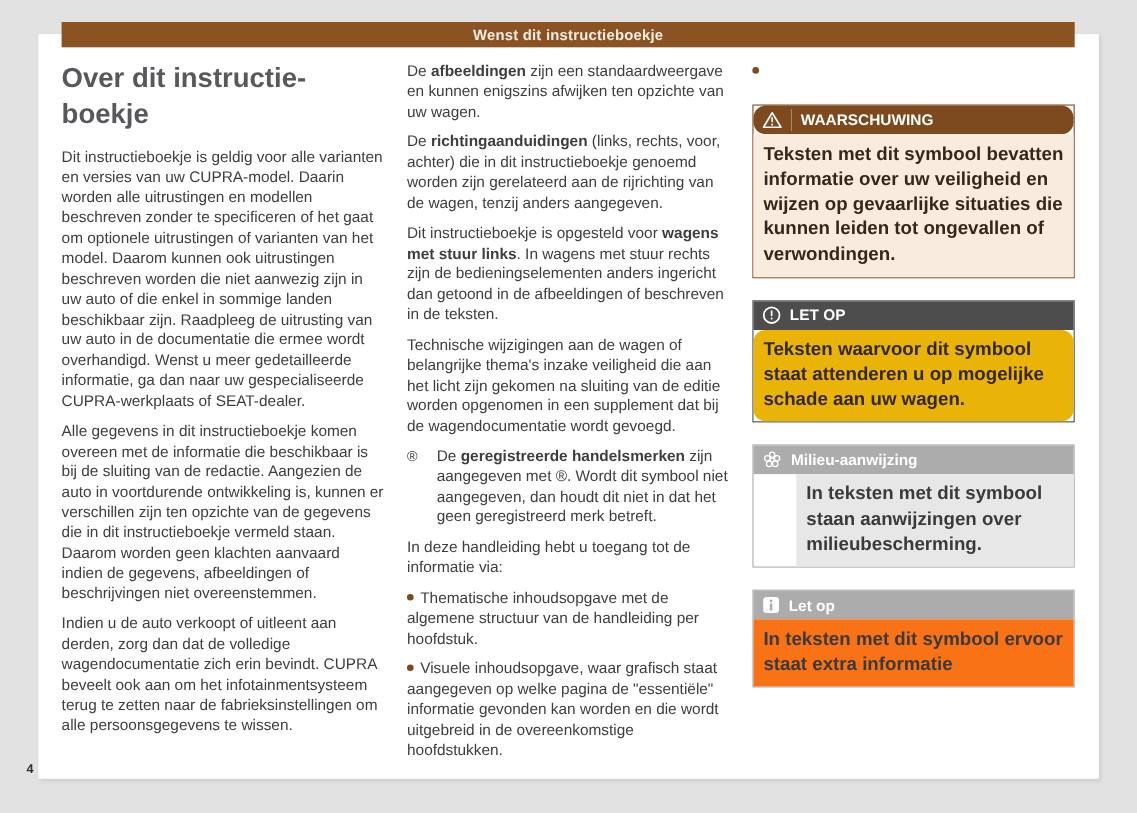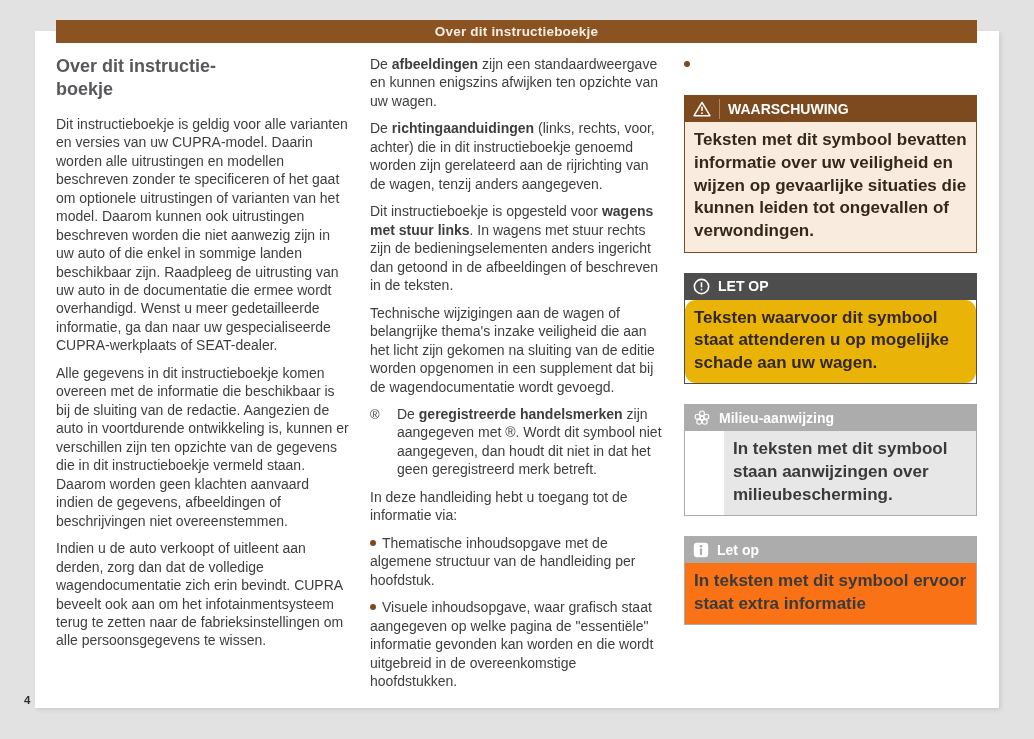--- a/index.html
+++ b/index.html
@@ -20,21 +20,21 @@
     position:absolute; left:21px; top:-11px; width:921px; height:23px;
     background:#8b5222; color:#f5eee3;
     display:flex; align-items:center; justify-content:center;
     font-size:13.5px; font-weight:700; letter-spacing:.2px;
   }
   .col { position:absolute; top:24px; font-size:14px; line-height:1.32; }
   .col-left  { left:21px;  width:294px; }
   .col-mid   { left:335px; width:292px; }
   .col-right { left:649px; width:293px; }
   h1.doc-heading {
-    font-size:18px; line-height:1.3; font-weight:700; color:#57585b;
+    font-size:25px; line-height:1.3; font-weight:700; color:#57585b;
     margin:0 0 13px 0; white-space:pre-line;
   }
   p.para { margin:0 0 9px 0; }
   .reg-row { display:flex; margin:0 0 9px 0; }
   .reg-marker { width:27px; flex:0 0 27px; font-size:13px; padding-top:1px; }
   .reg-text { flex:1; }
   .bullet-para { margin:0 0 9px 0; }
   .dot {
     display:inline-block; width:6px; height:6px; border-radius:50%;
     background:#7c4a1e; margin-right:6px; vertical-align:2px;
@@ -44,21 +44,21 @@
     display:flex; align-items:center; height:26px; padding:0 8px;
     color:#ffffff; font-weight:700; font-size:14px; gap:8px;
   }
   .notice-icon { display:flex; align-items:center; flex:0 0 auto; }
   .notice-header.sep .notice-icon {
     border-right:1px solid rgba(255,255,255,0.35);
     padding-right:8px; height:20px;
   }
   .notice-body { padding:7px 9px 9px 9px; font-weight:700; font-size:17px; line-height:1.33; }
   .n-warning      { border-color:#7c4a1e; }
-  .n-warning .notice-header { background:#7c4a1e; }
+  .n-warning .notice-header { background:#7c4a1e;border-radius:11px; }
   .n-warning .notice-body   { background:#f9ebde; color:#33281d; }
   .n-caution      { border-color:#4d4d4d; }
   .n-caution .notice-header { background:#4d4d4d; }
   .n-caution .notice-body   { background:#eab308; color:#33281d;border-radius:11px; }
   .n-env          { border-color:#acacac; }
   .n-env .notice-header { background:#acacac; }
   .n-env .notice-body   { background:#e7e7e7; color:#3a3a3a;margin-left:39px; }
   .n-note         { border-color:#acacac; }
   .n-note .notice-header { background:#acacac; }
   .n-note .notice-body   { background:#f97316; color:#3a3a3a; }
@@ -66,21 +66,21 @@
     position:absolute; left:-11px; bottom:2px;
     font-size:11.5px; font-weight:700; color:#2e2e2e;
   }
 </style>
 </head>
 <body>
 
 <div class="page">
 
   <div class="banner">
-    <span>Over dit instructieboekje</span>
+    <span>Wenst dit instructieboekje</span>
   </div>
 
   <div class="col col-left">
     <h1 class="doc-heading">Over dit instructie-
 boekje</h1>
     <p class="para">Dit instructieboekje is geldig voor alle varianten en versies van uw CUPRA-model. Daarin worden alle uitrustingen en modellen beschreven zonder te specificeren of het gaat om optionele uitrustingen of varianten van het model. Daarom kunnen ook uitrustingen beschreven worden die niet aanwezig zijn in uw auto of die enkel in sommige landen beschikbaar zijn. Raadpleeg de uitrusting van uw auto in de documentatie die ermee wordt overhandigd. Wenst u meer gedetailleerde informatie, ga dan naar uw gespecialiseerde CUPRA-werkplaats of SEAT-dealer.</p>
     <p class="para">Alle gegevens in dit instructieboekje komen overeen met de informatie die beschikbaar is bij de sluiting van de redactie. Aangezien de auto in voortdurende ontwikkeling is, kunnen er verschillen zijn ten opzichte van de gegevens die in dit instructieboekje vermeld staan. Daarom worden geen klachten aanvaard indien de gegevens, afbeeldingen of beschrijvingen niet overeenstemmen.</p>
     <p class="para">Indien u de auto verkoopt of uitleent aan derden, zorg dan dat de volledige wagendocumentatie zich erin bevindt. CUPRA beveelt ook aan om het infotainmentsysteem terug te zetten naar de fabrieksinstellingen om alle persoonsgegevens te wissen.</p>
   </div>
 

